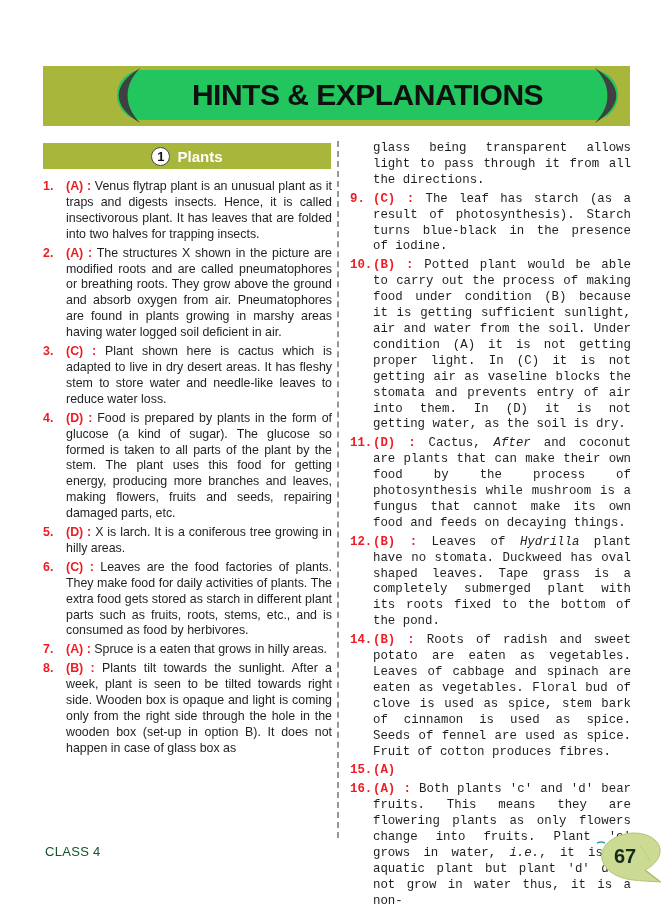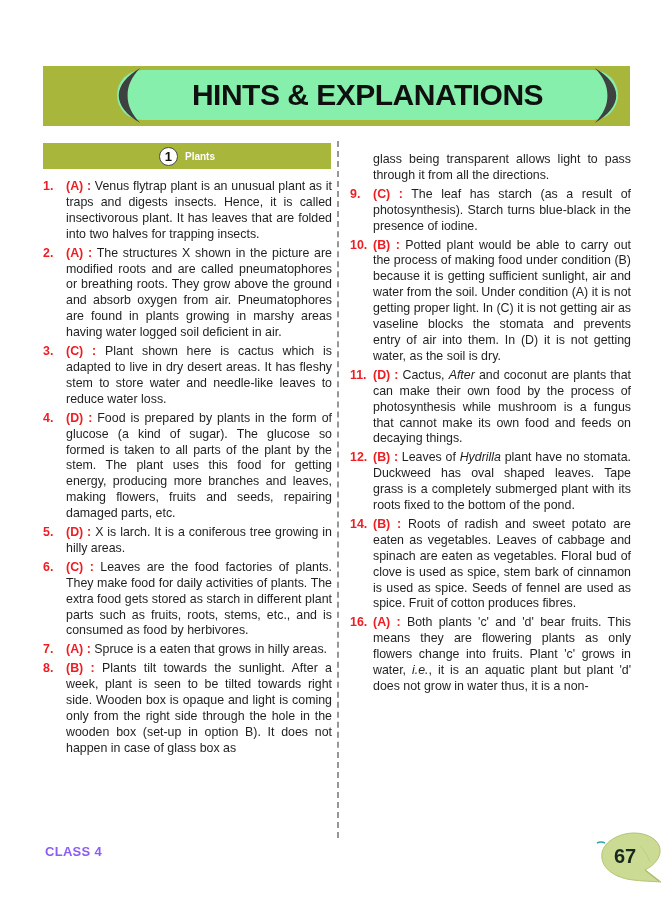--- a/index.html
+++ b/index.html
@@ -4,47 +4,47 @@
 <style>
   html,body{margin:0;padding:0;}
   body{
     width:672px;height:912px;position:relative;overflow:hidden;
     background:#ffffff;color:#1f1f1f;
     font-family:"Liberation Sans", sans-serif;
   }
 
   
   .header-banner{position:absolute;left:43px;top:66px;width:587px;height:60px;background:#a9b63c;}
-  .header-pill{position:absolute;left:74px;top:4px;right:12px;bottom:6px;background:#86efac;border-radius:26px;
+  .header-pill{position:absolute;left:74px;top:4px;right:12px;bottom:6px;background:#22c55e;border-radius:26px;
     display:flex;align-items:center;justify-content:center;text-align:right;}
   .header-title{font-size:30px;font-weight:bold;color:#101010;letter-spacing:-0.5px;white-space:nowrap;}
   .crescent{position:absolute;top:2px;width:27px;height:55px;}
   .crescent.left{left:75px;}
   .crescent.right{right:13px;transform:scaleX(-1);}
 
   
   .section-banner{position:absolute;left:43px;top:143px;width:288px;height:26px;background:#a9b63c;
     display:flex;align-items:center;justify-content:center;gap:7px;}
   .section-num{width:19px;height:19px;border-radius:50%;background:#ffffff;border:1px solid #4a4a4a;
     display:flex;align-items:center;justify-content:center;font-weight:bold;font-size:13px;color:#111;box-sizing:border-box;}
-  .section-title{color:#ffffff;font-weight:bold;font-size:10px;}
+  .section-title{color:#ffffff;font-weight:bold;font-size:15px;}
 
   
   .divider{position:absolute;left:337px;top:141px;height:697px;width:0;border-left:2px dashed #979797;}
   .column{position:absolute;display:flex;flex-direction:column;}
   .col-left{left:43px;top:179px;width:289px;}
-  .col-right{left:350px;top:152px;width:281px;}
+  .col-right{left:350px;top:141px;width:281px;font-family:Liberation Mono, monospace;}
   .item{display:flex;margin-bottom:3px;}
   .item .num{flex:0 0 23px;font-weight:bold;color:#ee1d23;font-size:12.4px;line-height:15.9px;}
   .item .body{flex:1;font-size:12.4px;line-height:15.9px;text-align:justify;color:#1f1f1f;}
   .item .ans{color:#ee1d23;font-weight:bold;}
   .item .it{font-style:italic;}
 
   
-  .footer-class{position:absolute;left:45px;top:844px;font-size:13px;font-weight:bold;color:#8b5cf6;letter-spacing:0.3px;}
+  .footer-class{position:absolute;left:45px;top:844px;font-size:13px;font-weight:normal;color:#14532d;letter-spacing:0.3px;}
   .leaf{position:absolute;left:596px;top:830px;}
 </style>
 </head>
 <body>
 
 <div class="header-banner">
   <div class="header-pill">
     <span class="header-title">HINTS &amp; EXPLANATIONS</span>
   </div>
   <svg class="crescent left" viewBox="0 0 26 56">
@@ -155,20 +155,26 @@
   </div>
 
 
   <div class="item">
     <span class="num">14.</span>
     <div class="body">
       <b class="ans">(B) :</b>
      <span>Roots of radish and sweet potato are eaten as vegetables. Leaves of cabbage and spinach are eaten as vegetables. Floral bud of clove is used as spice, stem bark of cinnamon is used as spice. Seeds of fennel are used as spice. Fruit of cotton produces fibres.</span></div>
   </div>
 
+  <div class="item">
+    <span class="num">15.</span>
+    <div class="body">
+      <b class="ans">(A)</b>
+    </div>
+  </div>
 
   <div class="item">
     <span class="num">16.</span>
     <div class="body">
       <b class="ans">(A) :</b>
      <span>Both plants 'c' and 'd' bear fruits. This means they are flowering plants as only flowers change into fruits. Plant 'c' grows in water, </span><span class="it">i.e.</span><span>, it is an aquatic plant but plant 'd' does not grow in water thus, it is a non-</span></div>
   </div>
 </div>
 
 <span class="footer-class">CLASS 4</span>

